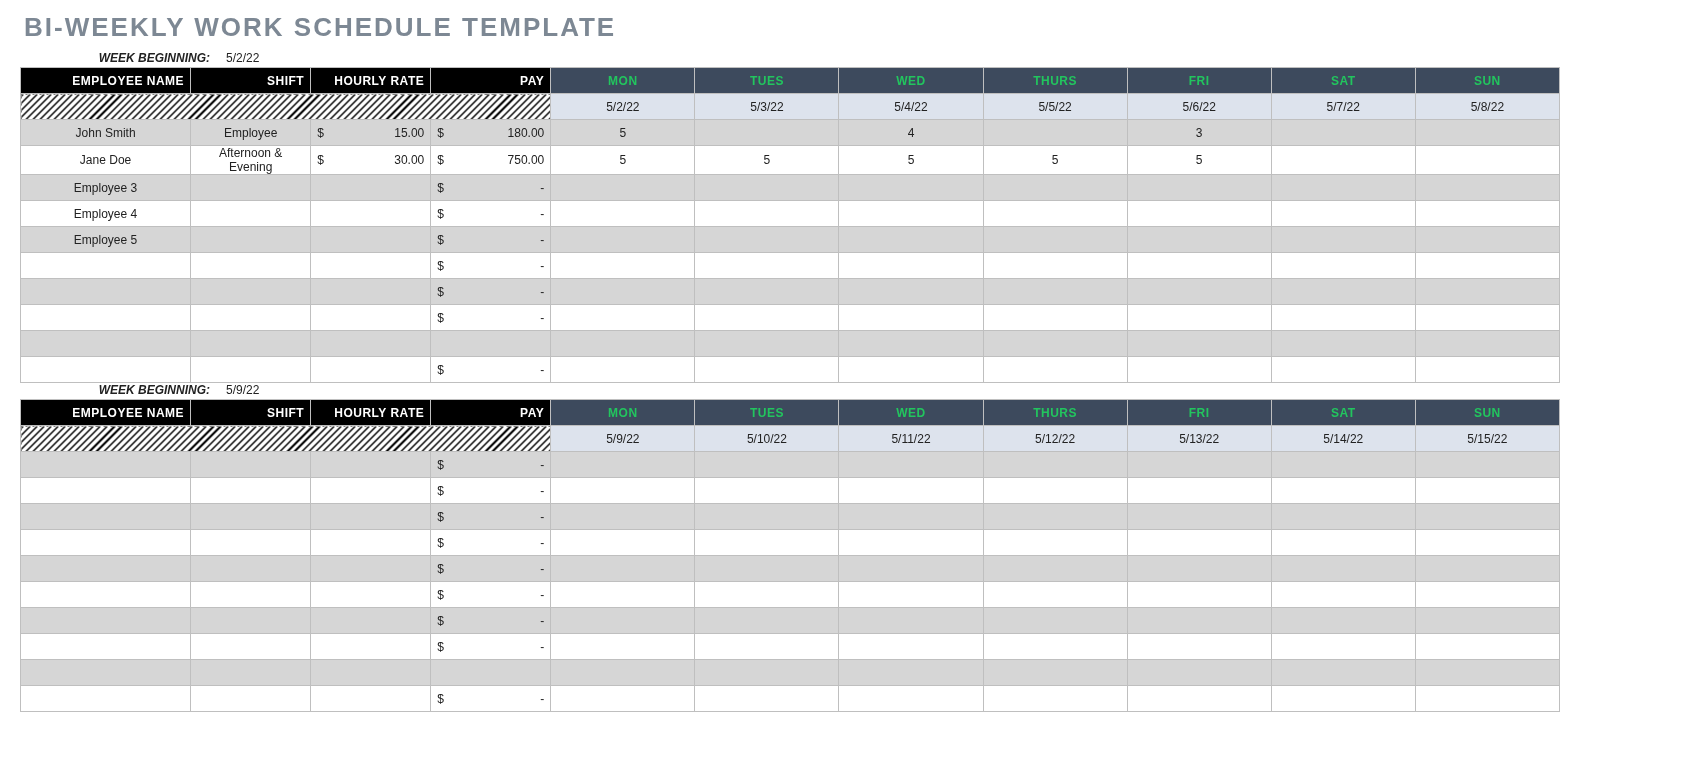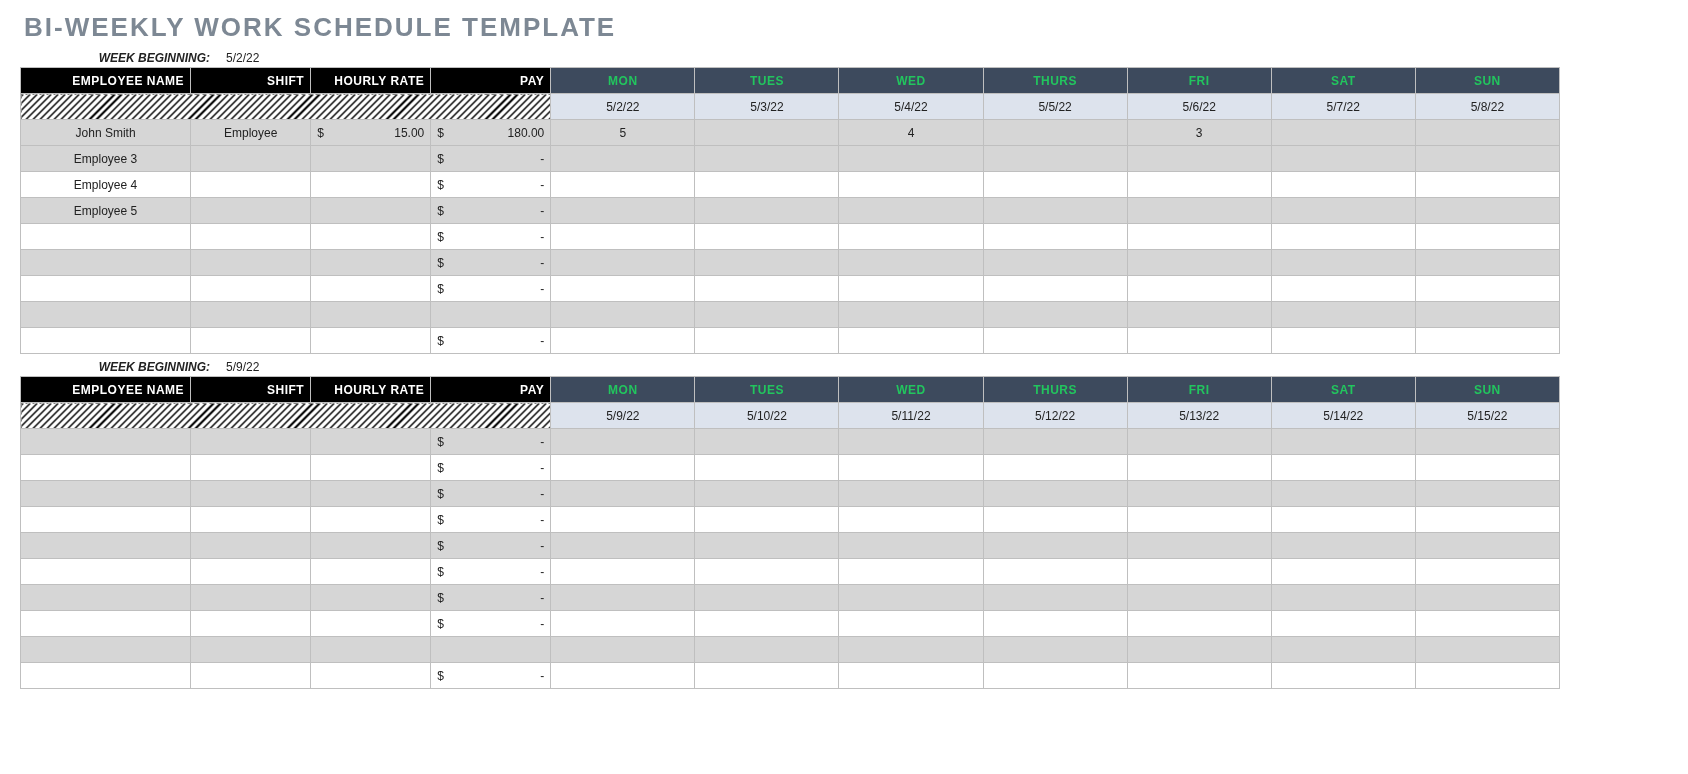--- a/index.html
+++ b/index.html
@@ -1,18 +1,18 @@
 <!DOCTYPE html>
 <html><head>
 <meta charset="utf-8">
 <style>
   html,body{margin:0;padding:0;background:#fff;font-family:"Segoe UI",Arial,Helvetica,sans-serif;color:#222;}
   .page{width:1688px;padding:12px 8px 40px 20px;box-sizing:border-box;}
   .main-title{font-size:26px;font-weight:700;letter-spacing:2px;color:#7d8894;margin:0 0 8px 4px;}
-  .wk-label-row{display:flex;align-items:baseline;font-size:12px;margin:6px 0 2px 0;}
+  .wk-label-row{display:flex;align-items:baseline;font-size:12px;margin:0 0 2px 0;}
   .wk-label{font-style:italic;font-weight:600;text-align:right;width:190px;padding-right:6px;}
   .wk-date{font-size:12px;padding-left:10px;}
   table.sched{width:1540px;border-collapse:collapse;table-layout:fixed;font-size:12px;}
   table.sched td,table.sched th{border:1px solid #bfbfbf;height:26px;padding:0 6px;box-sizing:border-box;vertical-align:middle;}
   col.emp{width:170px;}
   col.shift{width:120px;}
   col.rate{width:120px;}
   col.pay{width:120px;}
   col.day{width:144px;}
   th.hdr-black{background:#000;color:#fff;font-weight:700;text-align:right;font-size:12px;letter-spacing:.5px;}
@@ -89,20 +89,33 @@
             <td class="num"><span class="cur">$</span>15.00</td>
             <td class="pay"><span class="cur">$</span>180.00</td>
             <td class="center">5</td>
             <td class="center"></td>
             <td class="center">4</td>
             <td class="center"></td>
             <td class="center">3</td>
             <td class="center"></td>
             <td class="center"></td>
           </tr>
+          <tr class="band-white">
+            <td class="name">Jane Doe</td>
+            <td class="shift">Afternoon &amp; Evening</td>
+            <td class="num"><span class="cur">$</span>30.00</td>
+            <td class="pay"><span class="cur">$</span>750.00</td>
+            <td class="center">5</td>
+            <td class="center">5</td>
+            <td class="center">5</td>
+            <td class="center">5</td>
+            <td class="center">5</td>
+            <td class="center"></td>
+            <td class="center"></td>
+          </tr>
           <tr class="band-grey">
             <td class="name">Employee 3</td>
             <td class="shift"></td>
             <td class="num"></td>
             <td class="pay"><span class="cur">$</span><span class="dash">-</span></td>
             <td class="center"></td>
             <td class="center"></td>
             <td class="center"></td>
             <td class="center"></td>
             <td class="center"></td>

